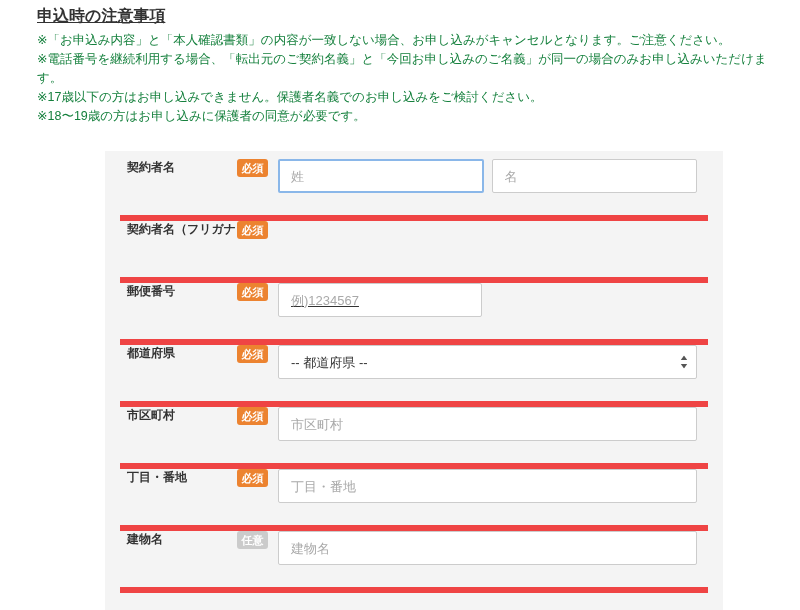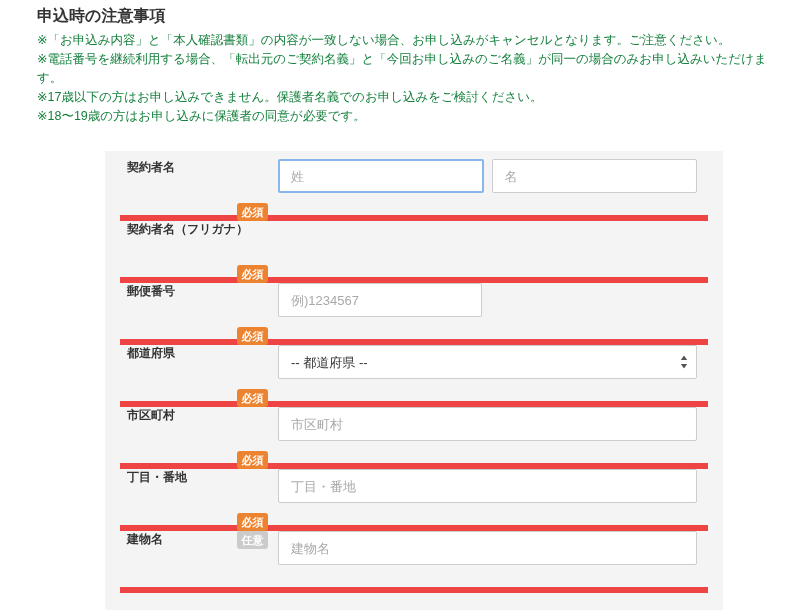--- a/index.html
+++ b/index.html
@@ -3,21 +3,21 @@
 <meta charset="utf-8">
 <style>
   * { margin:0; padding:0; box-sizing:border-box; }
   html,body { background:#fff; }
   .viewport {
     width:800px; height:610px; position:relative; overflow:hidden;
     background:#fff; font-family:"Liberation Sans","DejaVu Sans",sans-serif;
   }
   .top { padding:6px 30px 0 37px; }
   .heading {
-    font-size:16px; font-weight:bold; color:#333; line-height:19px;
+    font-size:16px; font-weight:bold; color:#333; line-height:19px;text-decoration:underline;
   }
   .notice-title { margin-bottom:6px; }
   .note { font-size:12.5px; color:#15803d; line-height:19px; }
   .form-title { margin-top:14px; }
 
   .panel {
     position:absolute; left:105px; top:151px; width:618px; height:480px;
     background:var(--panel_bg,#f4f4f4); padding-top:8px;
   }
   .row {
@@ -25,31 +25,31 @@
     border-bottom:6px solid #ef4444;
   }
   .row-label {
     width:117px; padding-left:7px; font-size:12px; font-weight:bold;
     color:#333; white-space:nowrap; flex-shrink:0;
   }
   .badge {
     flex-shrink:0; width:31px; height:18px; line-height:18px; text-align:center;
     font-size:11px; font-weight:bold; color:#fff; border-radius:3px;
   }
-  .badge.required { background:var(--required_badge,#ec8330);margin-top:44px; }
+  .badge.required { background:var(--required_badge,#ec8330); }
   .badge.optional { background:var(--optional_badge,#cbcbcb); }
   .fields { flex:1; display:flex; gap:8px; margin-left:10px; padding-right:11px; min-width:0; }
   .input {
     height:34px; border:1px solid #ccc; border-radius:2px; padding:0 12px;
     font-size:13px; color:#333; background:#fff; outline:none; flex:1 1 auto;
     min-width:0; font-family:inherit;
   }
   .input::placeholder { color:#a9a9a9; opacity:1; }
   .input.focused { border:2px solid var(--focus_border,#8ab7e9); padding:0 11px; }
-  .input.short { flex:0 0 204px; }
+  .input.short { flex:0 0 204px;text-decoration:underline; }
   .select-wrap { flex:1 1 auto; position:relative; min-width:0; }
   .select {
     width:100%; height:34px; appearance:none; -webkit-appearance:none; -moz-appearance:none;
     border:1px solid #ccc; border-radius:2px; background:#fff; outline:none;
     padding:0 42px 0 12px; font-size:13px; color:#333; font-family:inherit;
   }
   .stepper {
     position:absolute; right:9px; top:50%; transform:translateY(-50%);
     pointer-events:none; line-height:0;
   }

